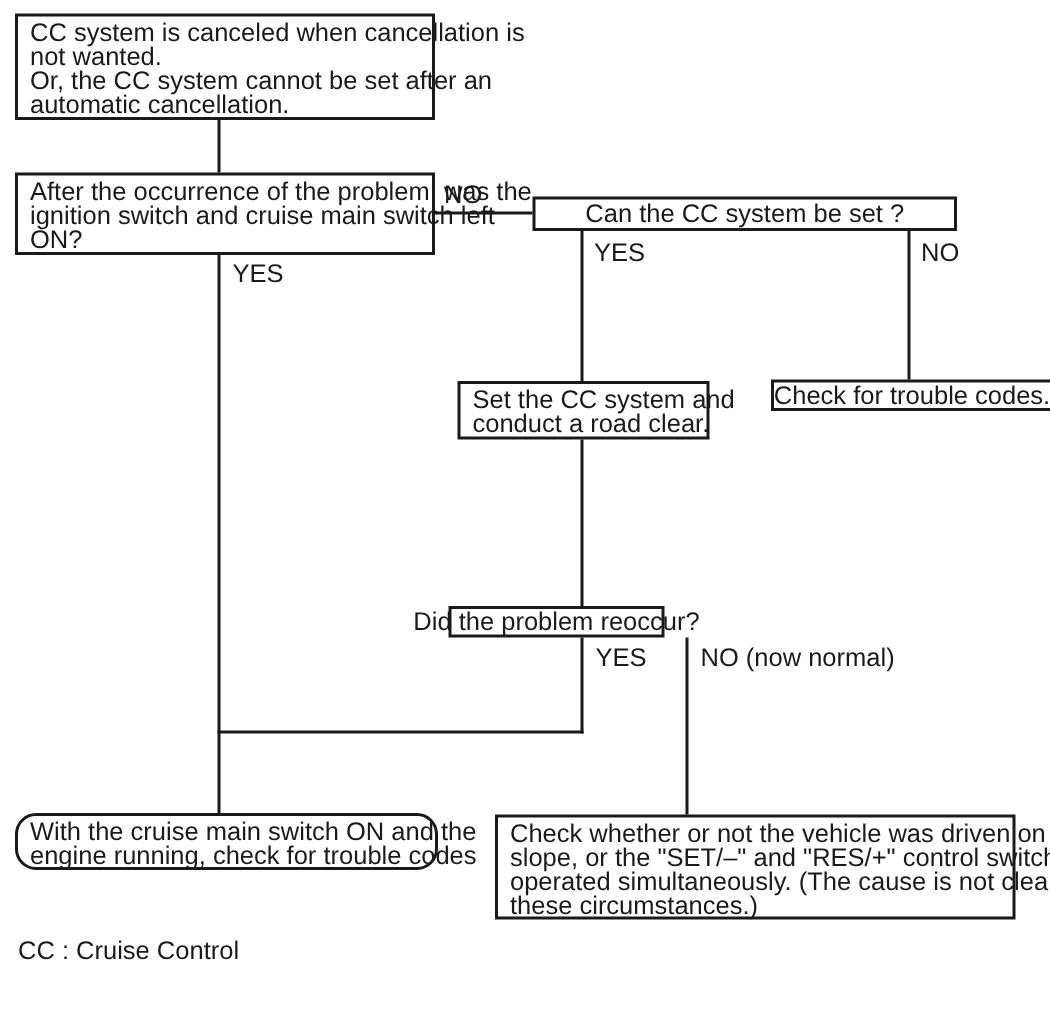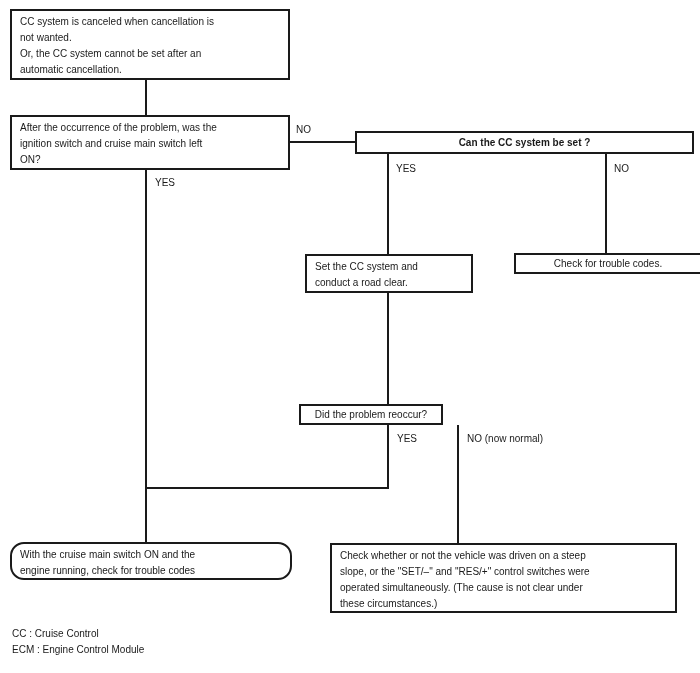--- a/index.html
+++ b/index.html
@@ -6,21 +6,21 @@
   html, body { background: #ffffff; }
   body {
     font-family: "Liberation Sans", sans-serif;
     color: #1a1a1a;
   }
   .canvas {
     position: relative;
     width: 700px;
     height: 673px;
     background: #ffffff;
-    font-size: 10px;
+    font-size: 17px;
     line-height: 16px;
     overflow: hidden;
   }
   .box {
     position: absolute;
     border: 2px solid #1a1a1a;
     background: #ffffff;
     white-space: pre;
   }
   .box.pad { padding: 3px 8px; }
@@ -31,21 +31,21 @@
     text-align: center;
   }
   .vline, .hline { position: absolute; background: #1a1a1a; }
   .vline { width: 2px; }
   .hline { height: 2px; }
   .lbl { position: absolute; white-space: pre; }
 
   
   #b1 { left: 10px;  top: 9px;   width: 280px; height: 71px; }
   #b2 { left: 10px;  top: 115px; width: 280px; height: 55px; }
-  #b3 { left: 355px; top: 131px; width: 339px; height: 23px; font-weight: bold; }
+  #b3 { left: 355px; top: 131px; width: 283px; height: 23px; }
   #b4 { left: 305px; top: 254px; width: 168px; height: 39px; }
   #b5 { left: 514px; top: 253px; width: 188px; height: 21px; }
   #b6 { left: 299px; top: 404px; width: 144px; height: 21px; }
   #b7 { left: 10px;  top: 542px; width: 282px; height: 38px; border-radius: 14px; }
   #b8 { left: 330px; top: 543px; width: 347px; height: 70px; }
 
   
   #l1 { left: 145px; top: 80px;  height: 35px; }
   #l2 { left: 145px; top: 170px; height: 372px; }
   #l3 { left: 290px; top: 141px; width: 65px; }
@@ -116,15 +116,14 @@
   <div class="lbl" id="lab-yes2">YES</div>
 
   <div class="lbl" id="lab-no2">NO</div>
 
   <div class="lbl" id="lab-yes3">YES</div>
 
   <div class="lbl" id="lab-no3">NO (now normal)</div>
 
   <div class="lbl" id="legend-cc">CC : Cruise Control</div>
 
-  <div class="lbl" id="legend-ecm">ECM : Engine Control Module</div>
 
 </div>
 
 </body></html>

